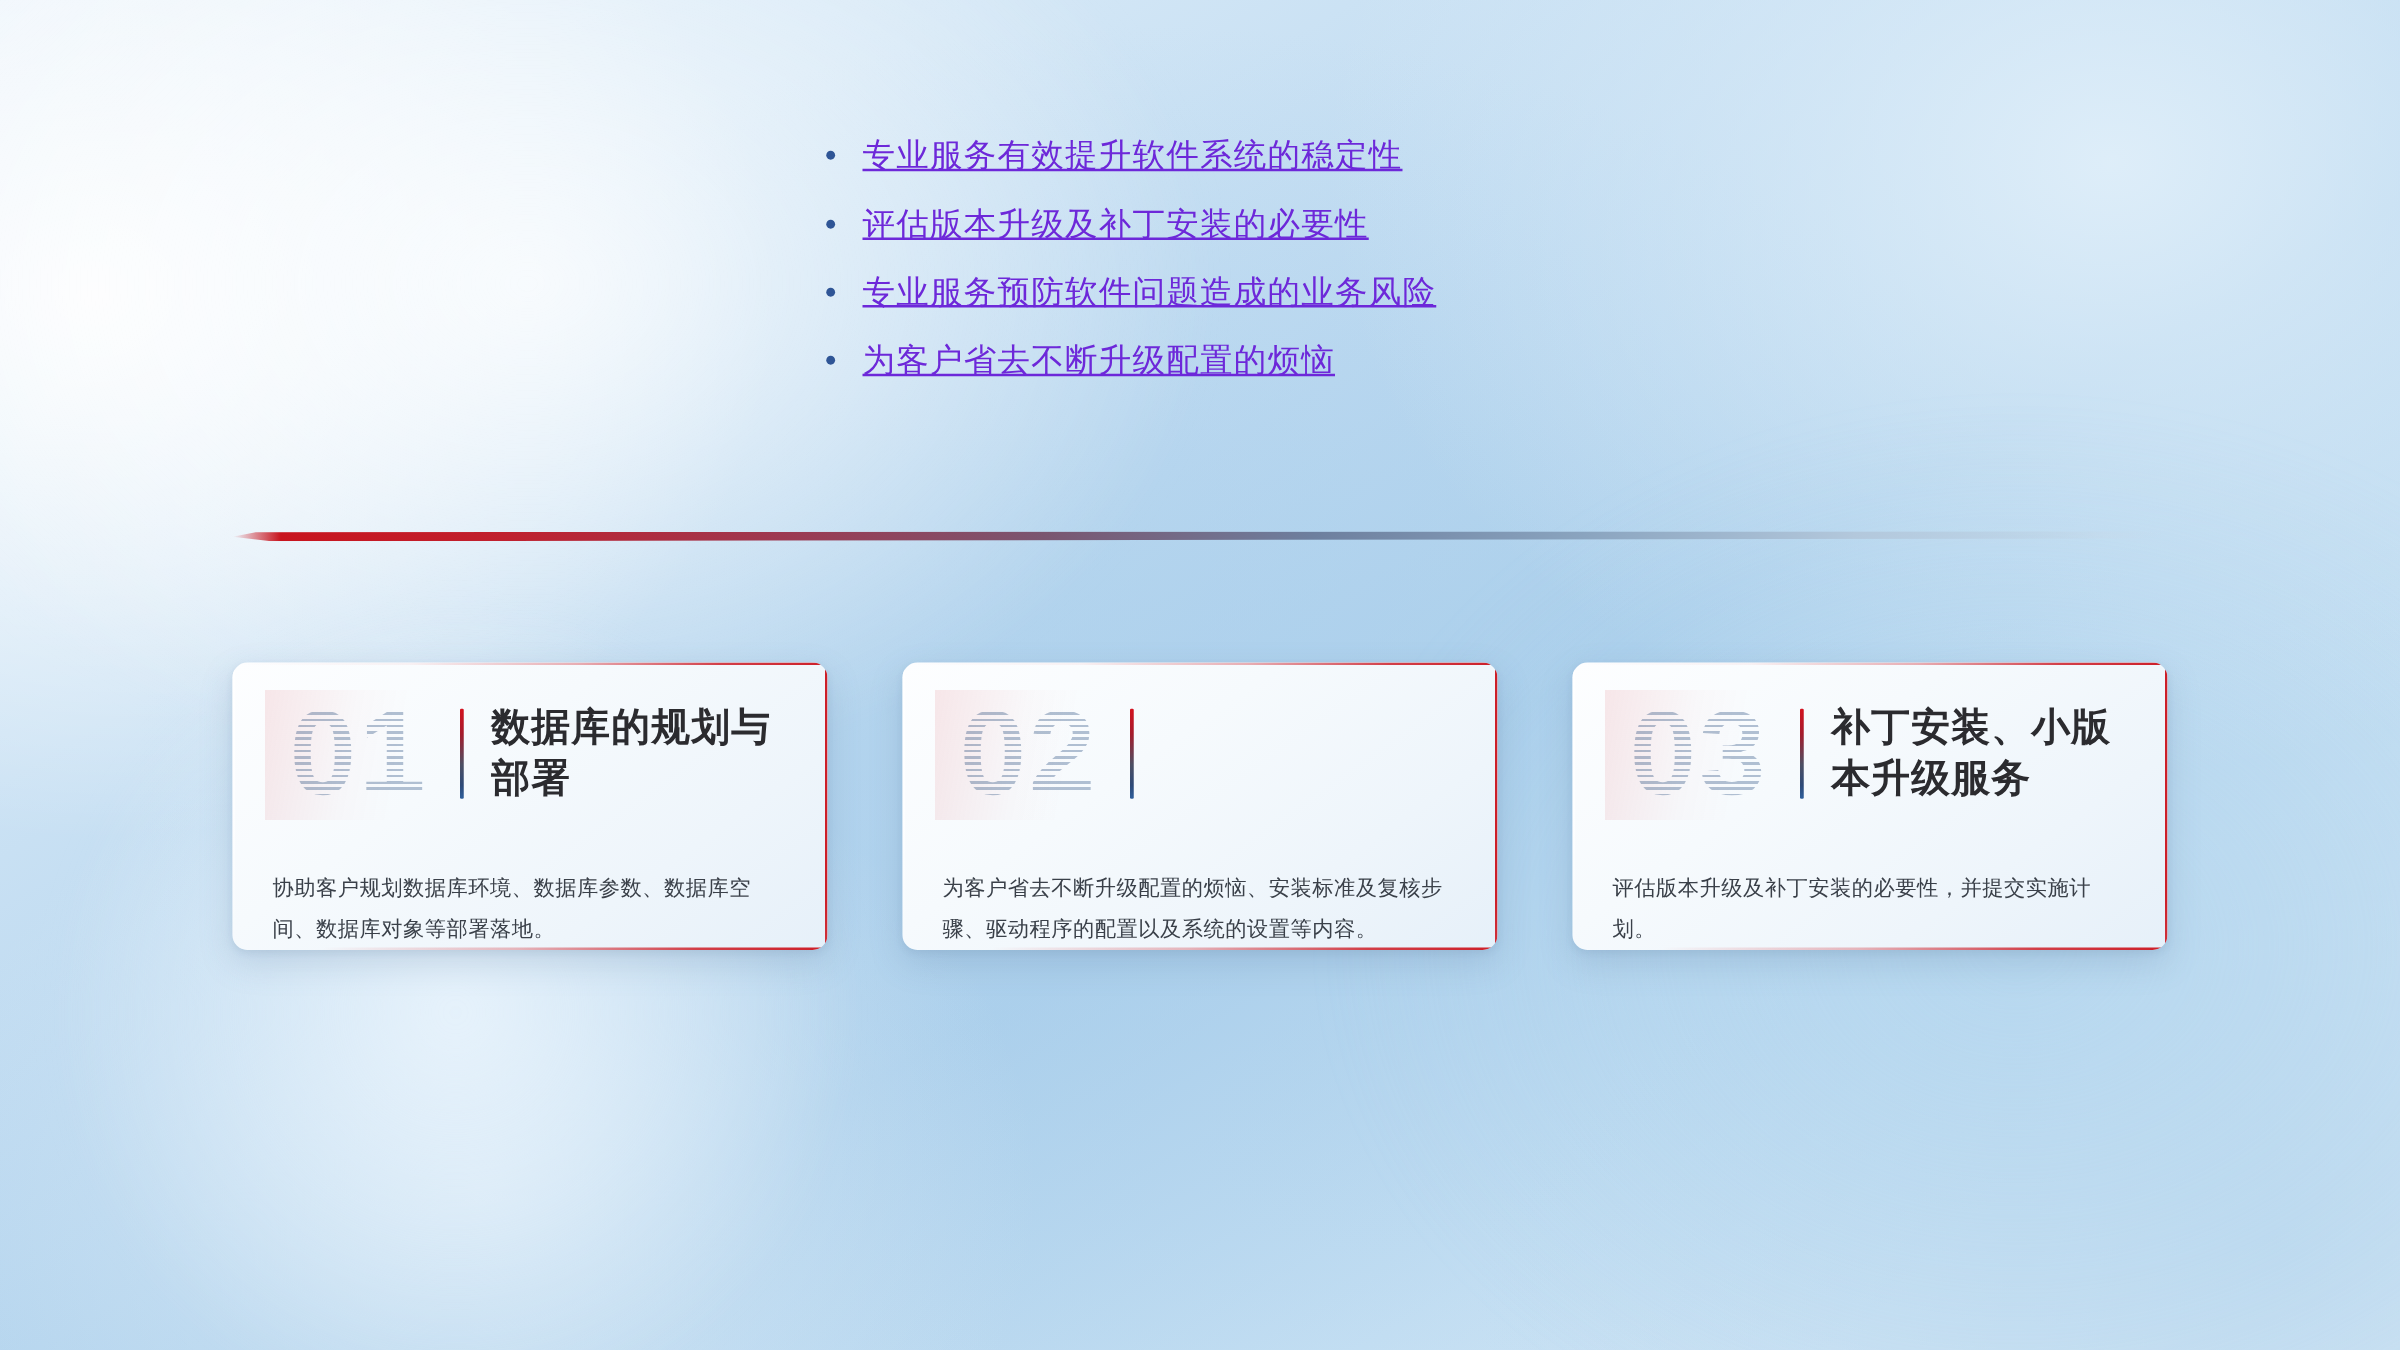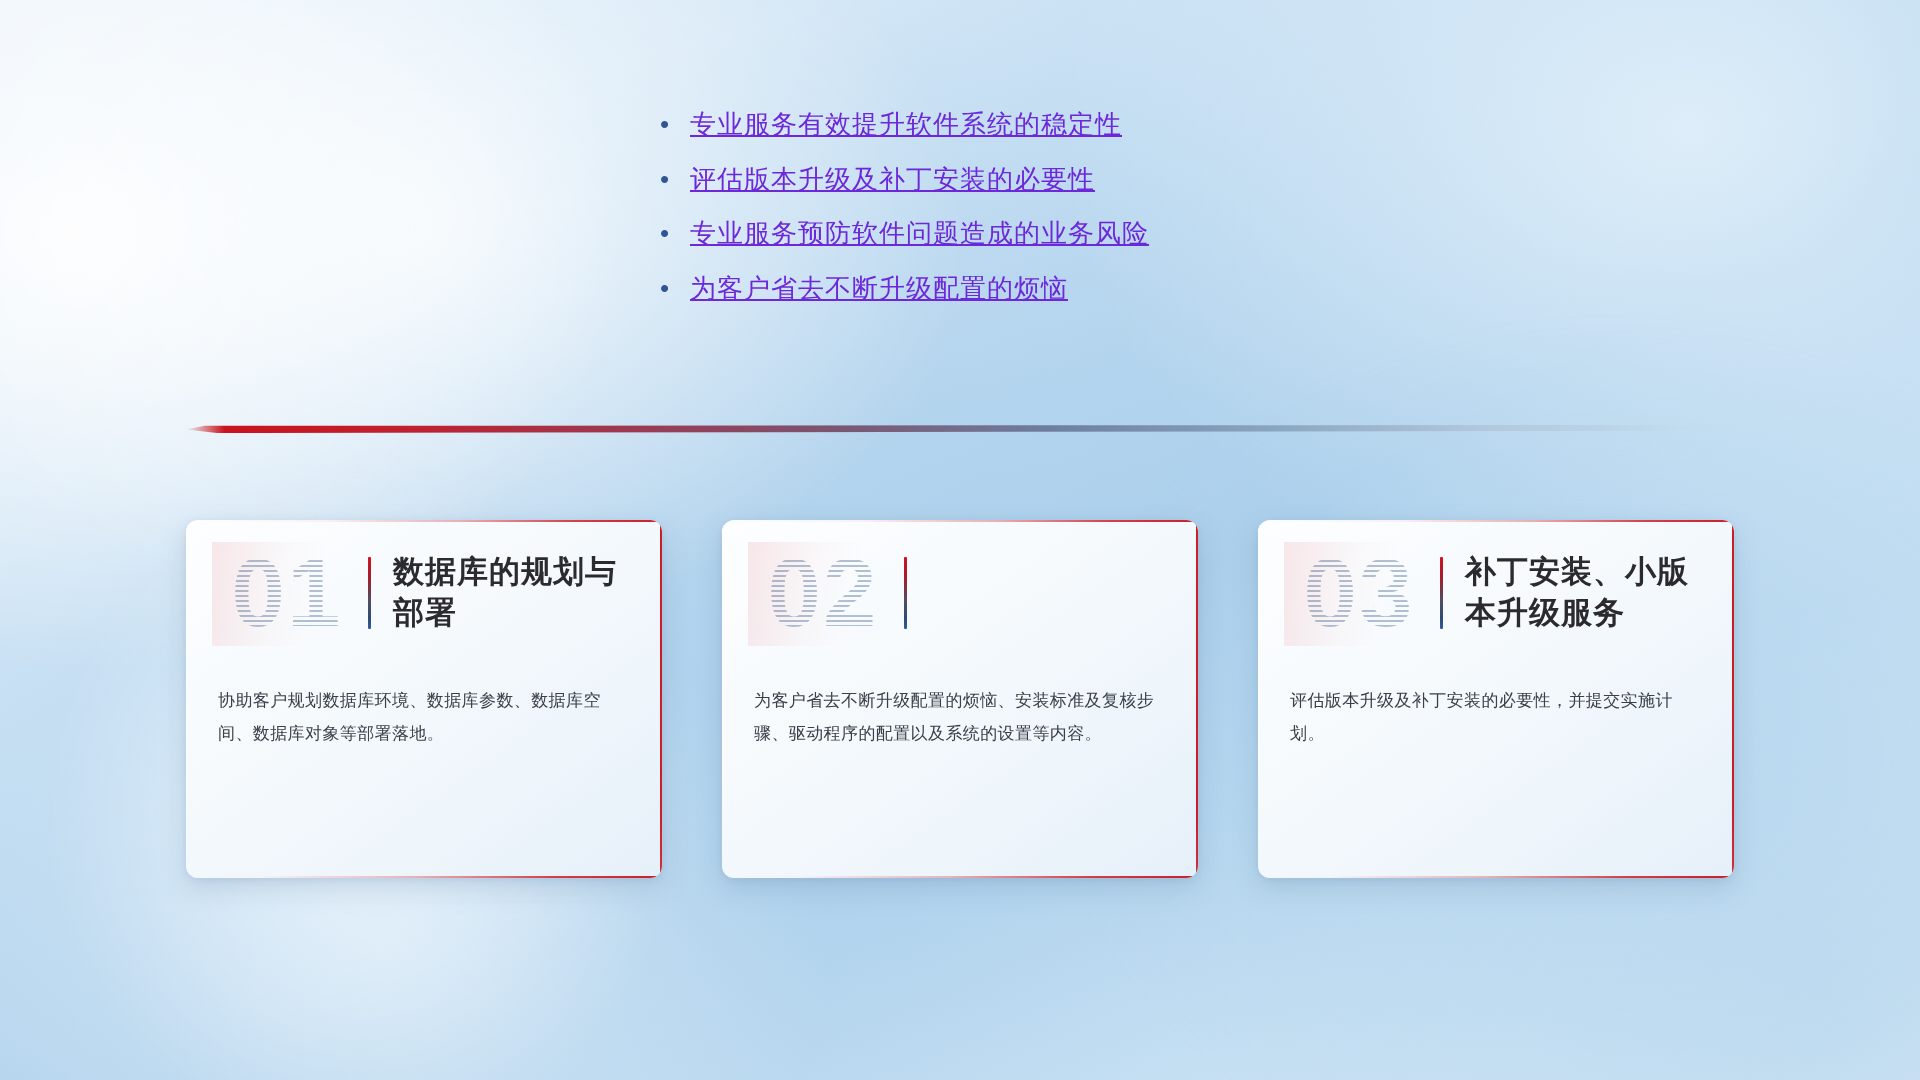--- a/index.html
+++ b/index.html
@@ -94,23 +94,24 @@
       rgba(200,215,230,0.25) 97%,
       rgba(200,215,230,0) 100%);
     clip-path: polygon(0% 55%, 1.2% 10%, 100% 0%, 100% 72%, 2% 100%);
     border-radius: 2px;
   }
 
   
   .cards {
     position: absolute;
     left: 186px; top: 520px;
-    width: 1548px; height: 358px;
+    width: 1548px; height: 240px;
     display: flex;
     gap: 60px;
+    align-items: flex-end;
   }
   .card {
     position: relative;
     flex: 1 1 0;
     border-radius: 12px;
     background: linear-gradient(145deg, #fdfeff 0%, #f6fafd 38%, #eef5fb 72%, #e6f0f9 100%);
     box-shadow: 0 10px 26px rgba(90,125,160,0.22), 0 2px 6px rgba(90,125,160,0.12);
     overflow: hidden;
   }
   .card-edge-top {

